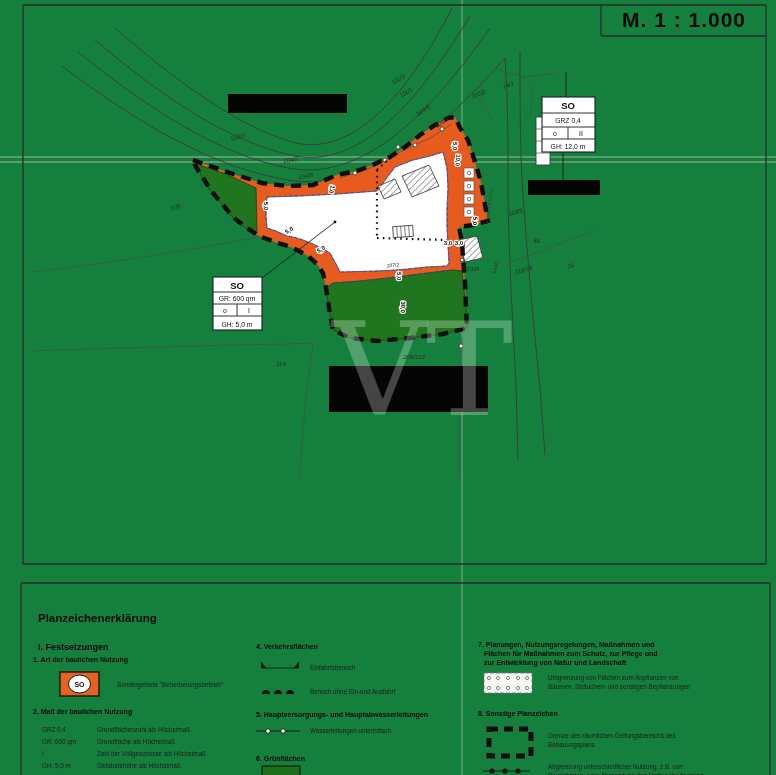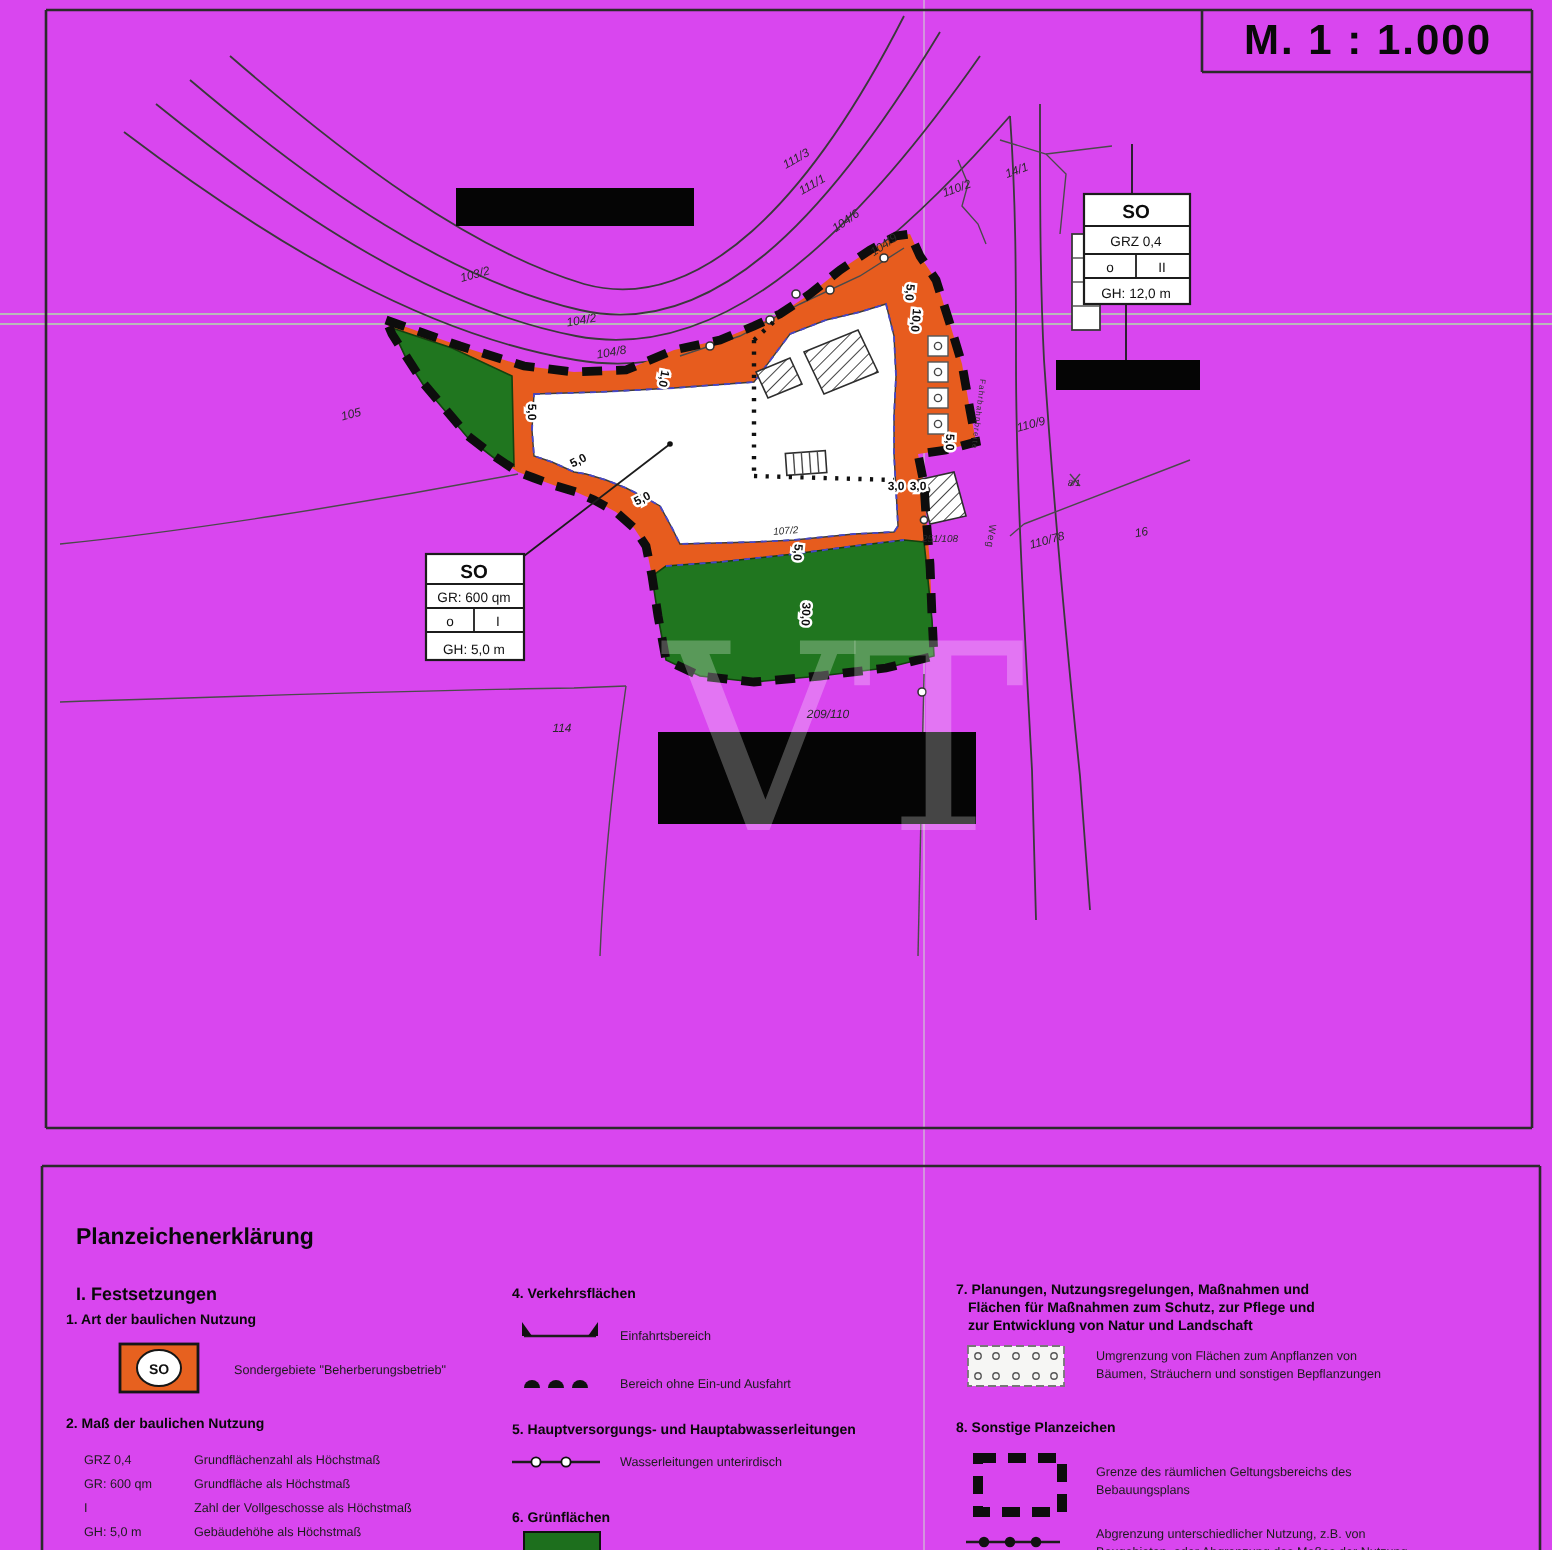--- a/index.html
+++ b/index.html
@@ -1,16 +1,16 @@
 <!DOCTYPE html>
 <html><head>
 <meta charset="utf-8">
 <style>
   html,body{margin:0;padding:0;background:#ffffff;}
-  .page{position:relative;width:776px;height:775px;overflow:hidden;background:#d946ef;
+  .page{position:relative;width:776px;height:775px;overflow:hidden;background:#15803d;
         font-family:"Liberation Sans",sans-serif;}
   svg{display:block}
   .thin{stroke:#3a3a3a;stroke-width:0.9;fill:none}
   .thin2{stroke:#4a4a4a;stroke-width:0.7;fill:none}
   .fold{stroke:#b9b9b9;stroke-width:0.9;fill:none}
   .foldv{stroke:#cfcfcf;stroke-width:0.7;fill:none;opacity:.8}
   .frame{stroke:#2b2b2b;stroke-width:1.3;fill:none}
   .boundary{fill:none;stroke:#0d0d0d;stroke-width:4.4;stroke-dasharray:10 7}
   .orange{fill:#e75c1e;stroke:none}
   .hole{fill:#ffffff;stroke:#3c3c3c;stroke-width:0.7}

